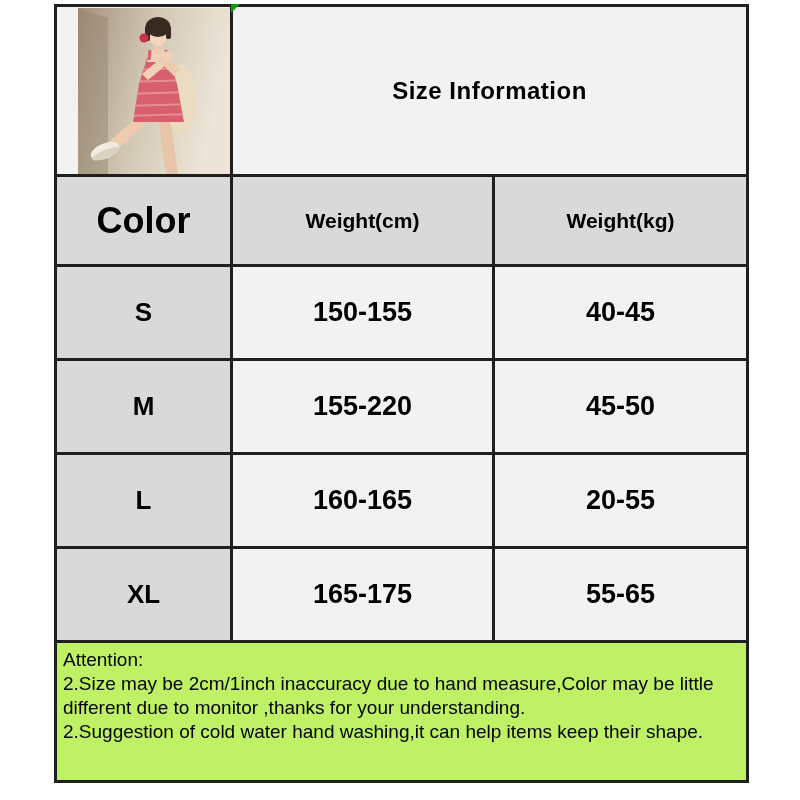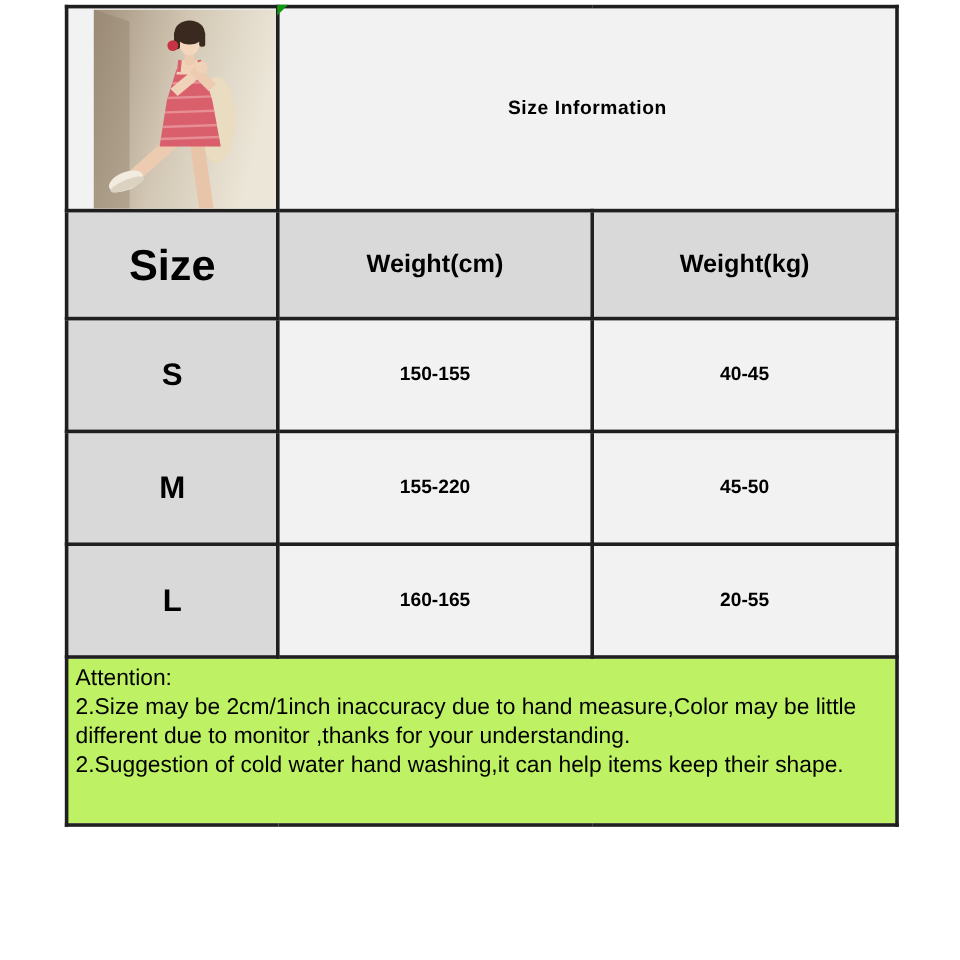--- a/index.html
+++ b/index.html
@@ -7,25 +7,25 @@
   .sheet{position:absolute;left:54px;top:4px;width:692px;}
   table.size-chart{border-collapse:collapse;table-layout:fixed;width:692px;}
   table.size-chart td{border:3px solid #1f1f1f;text-align:center;vertical-align:middle;padding:0;overflow:hidden;}
   col.c1{width:176px;} col.c2{width:262px;} col.c3{width:254px;}
   .cell-light{background:#f2f2f2;}
   .cell-gray{background:#d9d9d9;}
   .photo-row{height:168px;}
   .header-row{height:90px;}
   .data-row{height:94px;}
   .note-row{height:140px;}
-  .title-cell{font-size:16px;font-weight:bold;letter-spacing:0.5px;}
+  .title-cell{font-size:24px;font-weight:bold;letter-spacing:0.5px;}
   .col-header{font-size:21px;font-weight:bold;}
   .size-label{font-size:26px;font-weight:bold;}
   .size-head{font-size:36px;font-weight:bold;}
-  .range-val{font-size:16px;font-weight:bold;}
+  .range-val{font-size:27px;font-weight:bold;}
   .note-cell{background:#bef264;text-align:left !important;vertical-align:top !important;
              padding:5px 6px !important;font-size:19px;line-height:24px;white-space:nowrap;}
   .note-line{white-space:nowrap;}
   .photo-cell{vertical-align:top !important;}
   .photo-wrap{width:152px;height:166px;margin:1px 0 0 auto;}
   .corner-marker{position:absolute;left:177px;top:0;width:0;height:0;
                  border-top:9px solid #119611;border-right:9px solid transparent;z-index:5;}
 </style>
 </head>
 <body>
@@ -83,40 +83,45 @@
             <rect x="67" y="18" width="5" height="15" rx="2" fill="#39291f"></rect>
             <rect x="88" y="18" width="5" height="13" rx="2" fill="#39291f"></rect>
             <circle cx="66" cy="30" r="4.5" fill="#c53344"></circle>
           </svg>
         </div>
       </td>
       <td class="cell-light title-cell" colspan="2">Size Information</td>
     </tr>
 
     <tr class="header-row">
-      <td class="cell-gray size-head">Size</td>
+      <td class="cell-gray size-head">Color</td>
       <td class="cell-gray col-header">Weight(cm)</td>
       <td class="cell-gray col-header">Weight(kg)</td>
     </tr>
 
     <tr class="data-row">
       <td class="cell-gray size-label">S</td>
       <td class="cell-light range-val">150-155</td>
       <td class="cell-light range-val">40-45</td>
     </tr>
     <tr class="data-row">
       <td class="cell-gray size-label">M</td>
       <td class="cell-light range-val">155-220</td>
       <td class="cell-light range-val">45-50</td>
     </tr>
     <tr class="data-row">
       <td class="cell-gray size-label">L</td>
       <td class="cell-light range-val">160-165</td>
       <td class="cell-light range-val">20-55</td>
     </tr>
+    <tr class="data-row">
+      <td class="cell-gray size-label">XL</td>
+      <td class="cell-light range-val">165-175</td>
+      <td class="cell-light range-val">55-65</td>
+    </tr>
 
     <tr class="note-row">
       <td class="note-cell" colspan="3">
         <div class="note-line">Attention:</div>
         <div class="note-line">2.Size may be 2cm/1inch inaccuracy due to hand measure,Color may be little</div>
         <div class="note-line">different due to monitor ,thanks for your understanding.</div>
         <div class="note-line">2.Suggestion of cold water hand washing,it can help items keep their shape.</div>
       </td>
     </tr>
   </tbody>

